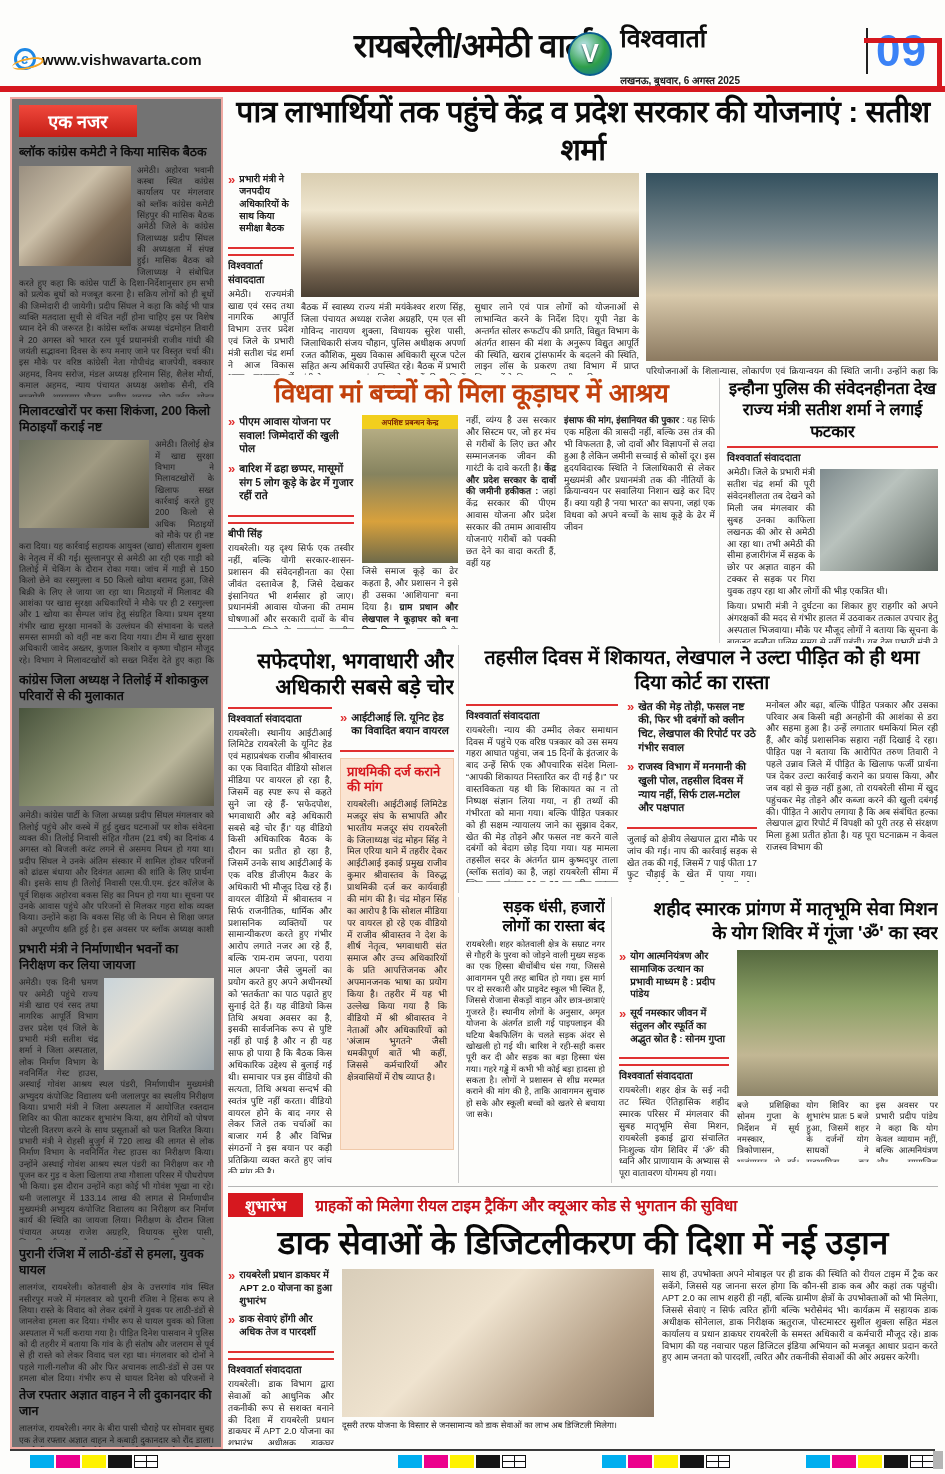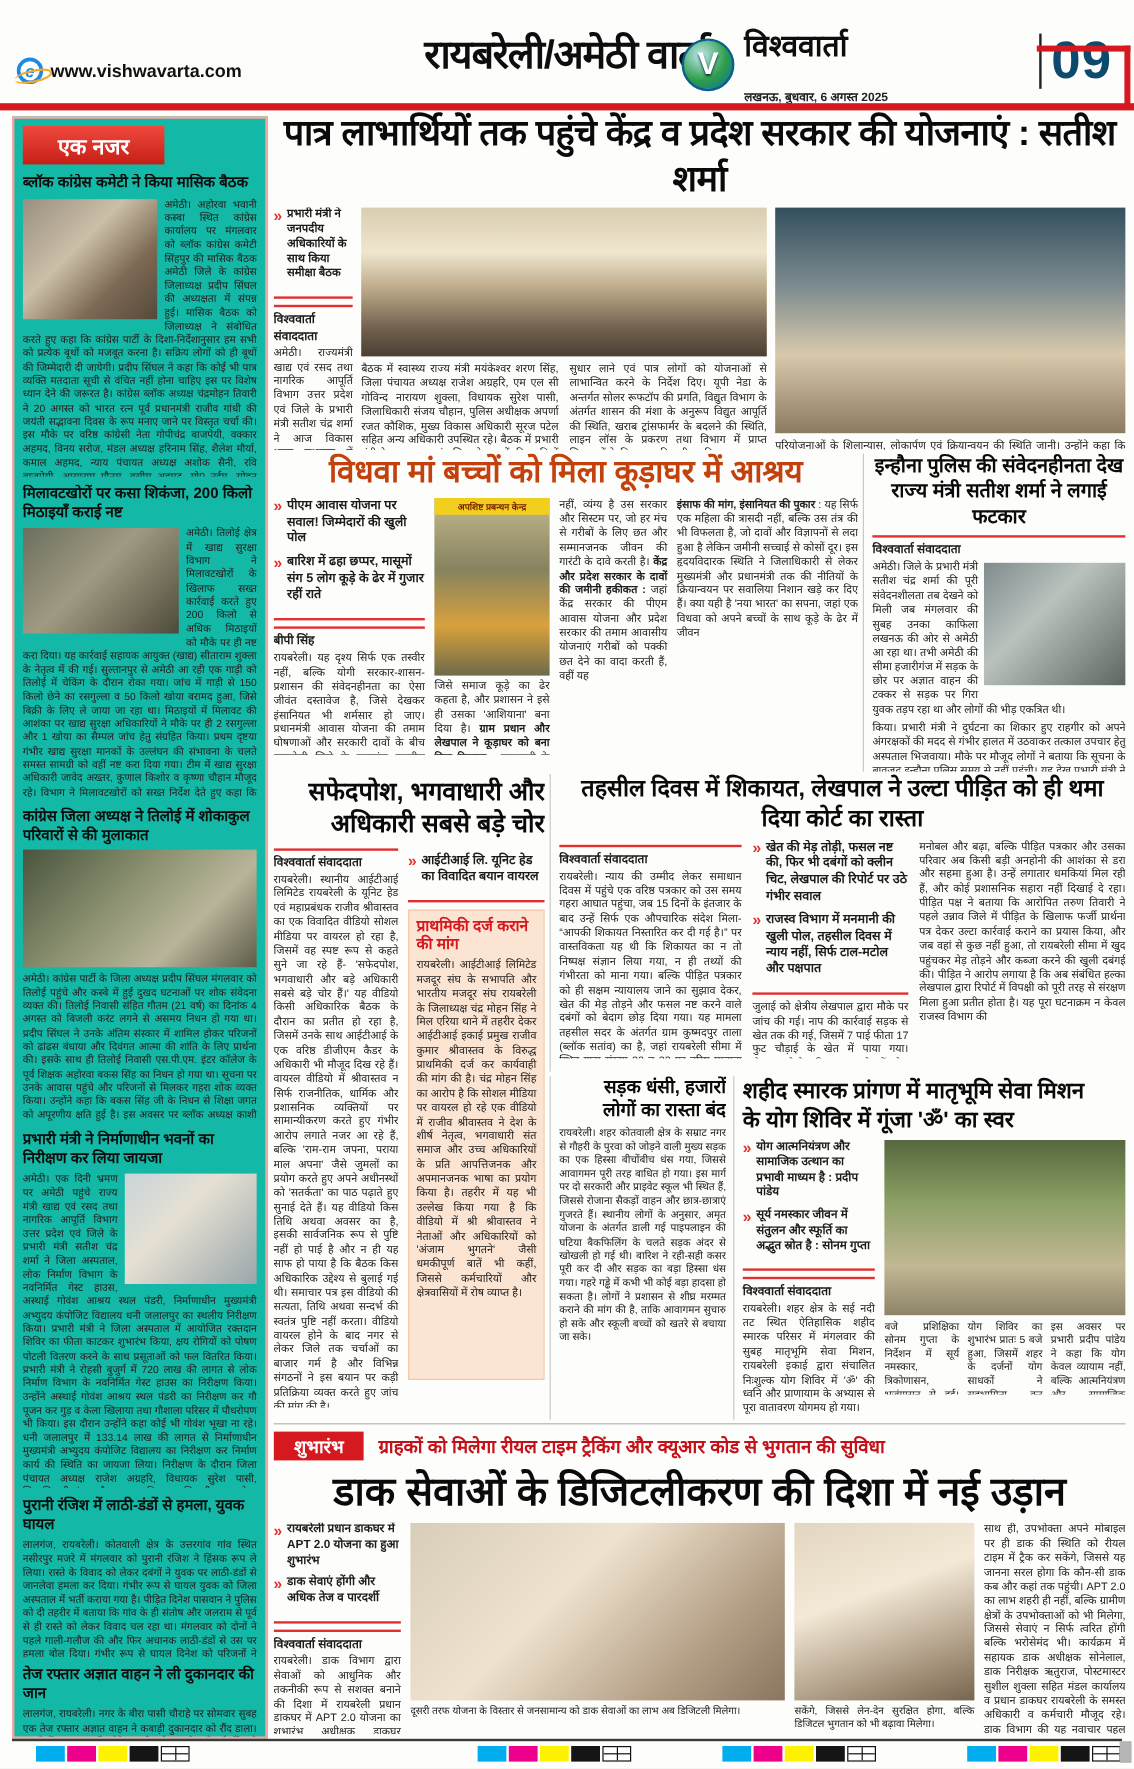--- a/index.html
+++ b/index.html
@@ -14,35 +14,35 @@
   .ie-icon::before { content:"e"; }
   .ie-icon::after { content:""; position:absolute; left:-5px; top:7px; width:30px; height:7px; border:2px solid #f9a825; border-left:none; border-radius:50%; transform:rotate(-12deg); }
   .section-title { position:absolute; left:0; right:0; top:22px; text-align:center; font-size:33px; font-weight:bold; letter-spacing:-1px; color:#0d0d0d; }
   .brand { position:absolute; right:205px; top:20px; display:flex; gap:8px; align-items:center; }
   .logo-circle { width:44px; height:44px; border-radius:50%; background:radial-gradient(circle at 35% 30%,#bfe7ee 0%,#2e9e49 55%,#0b6ea8 100%); border:2px solid #0b5e8e; color:#fff; font-size:26px; font-weight:bold; display:flex; align-items:center; justify-content:center; }
   .logo-circle::before { content:"V"; text-shadow:0 1px 2px #033; }
   .brand-name { font-size:25px; font-weight:bold; color:#0d0d0d; }
   .brand-edition { font-size:10px; font-weight:bold; color:#222; margin-top:19px; }
   .pagenum-wrap { position:absolute; right:18px; top:26px; display:flex; align-items:center; gap:8px; }
   .pagenum-bar { width:2px; height:46px; background:#222; }
-  .pagenum { font-size:44px; font-weight:bold; color:#0c4a6e; letter-spacing:1px; }
+  .pagenum { font-size:44px; font-weight:bold; color:#3b82f6; letter-spacing:1px; }
   .corner-bracket { position:absolute; right:3px; top:38px; width:78px; height:52px; border-top:5px solid #d6181f; border-right:5px solid #d6181f; }
   .red-rule { position:absolute; left:0; top:86px; width:945px; height:6px; background:#d6181f; }
 
   
   .bodytext { font-size:9px; line-height:1.32; text-align:justify; color:#202020; }
   .byline { font-weight:bold; font-size:10px; border-top:2px solid #e03131; padding-top:2px; margin:4px 0 3px; }
   .bullets { border-bottom:2px solid #e03131; padding-bottom:6px; margin-bottom:5px; }
   .bullet { display:flex; gap:4px; font-size:10.5px; font-weight:bold; line-height:1.3; margin-bottom:6px; }
   .bullet .bicon { color:#e03131; font-size:13px; line-height:1; font-weight:bold; }
   .photo { width:100%; background:#999; position:relative; overflow:hidden; }
   .subhead-inline { font-weight:bold; }
 
   
-  .rail { position:absolute; left:10px; top:97px; width:213px; height:1352px; border:2px solid #f0a9a2; padding:6px 7px; overflow:hidden; background:#14b8a6; }
+  .rail { position:absolute; left:10px; top:97px; width:213px; height:1352px; border:2px solid #f0a9a2; padding:6px 7px; overflow:hidden; background:#737373; }
   .rail-tab { width:118px; background:linear-gradient(180deg,#f0483c,#c51f17); color:#fff; font-size:18px; font-weight:bold; text-align:center; padding:4px 0; margin-bottom:8px; }
   .ra { overflow:hidden; margin-bottom:7px; }
   .ra h3 { font-size:12.5px; line-height:1.25; margin-bottom:4px; color:#0d0d0d; }
   .ra .bodytext { font-size:8.6px; }
   .ph { background:#8b8375; }
   .ph-a1 { float:left; width:112px; height:100px; margin:1px 6px 2px 0; background:linear-gradient(135deg,#9a8f80,#cbbfa8 40%,#7d6a55 70%,#55483a); }
   .ph-a2 { float:left; width:130px; height:88px; margin:1px 6px 2px 0; background:linear-gradient(135deg,#6b6f5e,#a09a82 45%,#4e4a3a); }
   .ph-a3 { width:100%; height:98px; margin:2px 0 4px; background:linear-gradient(135deg,#49543d,#8a9070 40%,#b9b59a 70%,#5d5a48); }
   .ph-a4 { float:right; width:110px; height:92px; margin:1px 0 2px 6px; background:linear-gradient(135deg,#c9d4da,#e6e0d2 40%,#9aa5ab); }
 
@@ -92,21 +92,21 @@
   .t-col2 { width:130px; flex:none; }
   .t-col3 { flex:1; }
 
   
   .sadak { position:absolute; left:458px; top:897px; width:147px; height:286px; overflow:hidden; border-left:1px solid #c9c9c9; padding-left:7px; }
   .sadak h3 { font-size:15.5px; text-align:right; line-height:1.25; margin-bottom:3px; color:#0a0a0a; }
   .sadak .bodytext { font-size:8.6px; }
 
   
   .shaheed { position:absolute; left:611px; top:897px; width:327px; height:286px; overflow:hidden; border-left:1px solid #c9c9c9; padding-left:7px; }
-  .shaheed h2 { font-size:18.5px; text-align:left; line-height:1.3; color:#0a0a0a; margin-bottom:5px; }
+  .shaheed h2 { font-size:18.5px; text-align:right; line-height:1.3; color:#0a0a0a; margin-bottom:5px; }
   .sh-row { display:flex; gap:8px; }
   .sh-col1 { width:110px; flex:none; }
   .sh-col1 .bullet { font-size:9.8px; }
   .sh-right { flex:1; }
   .sh-photo { height:146px; background:linear-gradient(180deg,#55683f,#8ba065 35%,#c2b794 72%,#8d8468); }
   .sh-below { display:flex; gap:7px; margin-top:4px; height:62px; overflow:hidden; }
   .sh-below .bodytext { flex:1; font-size:8.6px; }
 
   
   .dak { position:absolute; left:228px; top:1186px; width:710px; height:262px; overflow:hidden; border-top:1px solid #b5b5b5; padding-top:5px; }
@@ -390,24 +390,20 @@
             <span>डाक सेवाएं होंगी और अधिक तेज व पारदर्शी</span>
           </div>
         </div>
         <div class="byline">विश्ववार्ता संवाददाता</div>
         <p class="bodytext">रायबरेली। डाक विभाग द्वारा सेवाओं को आधुनिक और तकनीकी रूप से सशक्त बनाने की दिशा में रायबरेली प्रधान डाकघर में APT 2.0 योजना का शुभारंभ अधीक्षक डाकघर रायबरेली मंडल अनूप कुमार अग्रवाल के कर कमलों द्वारा फीता व केक काटकर किया गया। उन्होंने इस अवसर पर APT 2.0 के उद्देश्यों, लाभों और इसके</p>
       </div>
       <div class="dak-ph1w">
         <div class="photo dak-ph1"></div>
         <p class="dak-cap">दूसरी तरफ योजना के विस्तार से जनसामान्य को डाक सेवाओं का लाभ अब डिजिटली मिलेगा।</p>
       </div>
-      <div class="dak-ph2w">
-        <div class="photo dak-ph2"></div>
-        <p class="dak-cap">सकेंगे, जिससे लेन-देन सुरक्षित होगा, बल्कि डिजिटल भुगतान को भी बढ़ावा मिलेगा।</p>
-      </div>
       <div class="dak-colB">
         <p class="bodytext">साथ ही, उपभोक्ता अपने मोबाइल पर ही डाक की स्थिति को रीयल टाइम में ट्रैक कर सकेंगे, जिससे यह जानना सरल होगा कि कौन-सी डाक कब और कहां तक पहुंची। APT 2.0 का लाभ शहरी ही नहीं, बल्कि ग्रामीण क्षेत्रों के उपभोक्ताओं को भी मिलेगा, जिससे सेवाएं न सिर्फ त्वरित होंगी बल्कि भरोसेमंद भी। कार्यक्रम में सहायक डाक अधीक्षक सोनेलाल, डाक निरीक्षक ऋतुराज, पोस्टमास्टर सुशील शुक्ला सहित मंडल कार्यालय व प्रधान डाकघर रायबरेली के समस्त अधिकारी व कर्मचारी मौजूद रहे। डाक विभाग की यह नवाचार पहल डिजिटल इंडिया अभियान को मजबूत आधार प्रदान करते हुए आम जनता को पारदर्शी, त्वरित और तकनीकी सेवाओं की ओर अग्रसर करेगी।</p>
       </div>
     </div>
   </div>
 
   <div class="bottom-rule"></div>
   <div class="regmarks">
     <div class="reg-group" style="left:30px">
       <span class="reg-sq c-c"></span>

